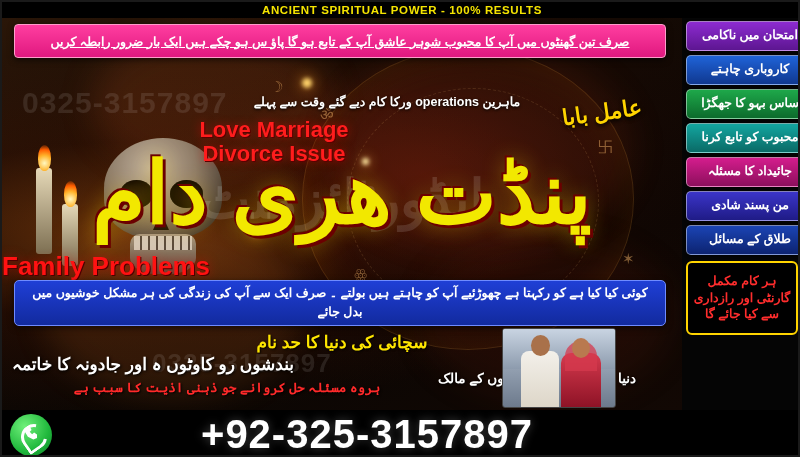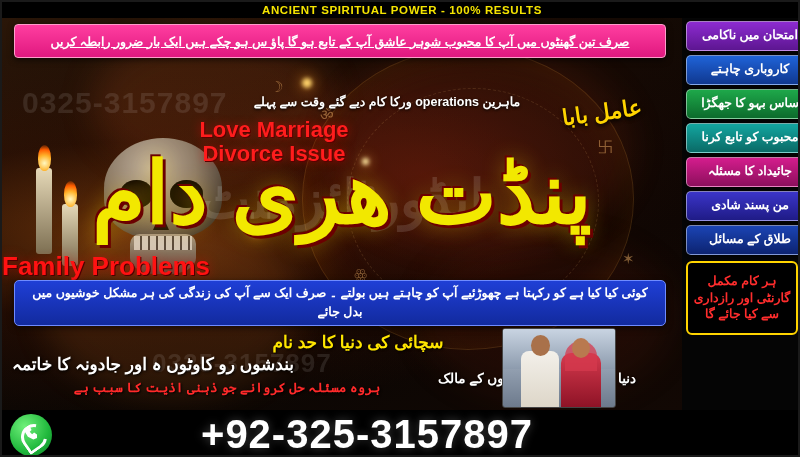--- a/index.html
+++ b/index.html
@@ -142,21 +142,21 @@
   .bluebar{
     position:absolute;left:12px;top:262px;width:652px;height:46px;
     background:linear-gradient(#1f3fd6,#122a9e);
     border:1px solid #6f8bff;border-radius:5px;
     color:#fff;font-size:12.5px;font-weight:bold;direction:rtl;
     display:flex;align-items:center;justify-content:center;text-align:center;
     padding:17px 10px;box-sizing:border-box;line-height:1.5;
     box-shadow:0 2px 6px rgba(0,0,0,.6);
   }
   .yellowline{
-    position:absolute;left:166px;top:314px;width:380px;text-align:center;
+    position:absolute;left:150px;top:314px;width:380px;text-align:center;
     color:#ffe600;font-size:17px;font-weight:bold;direction:rtl;
     text-shadow:1px 1px 2px #000;
   }
   .whiteline1{
     position:absolute;left:10px;top:336px;width:430px;text-align:left;
     color:#fff;font-size:17px;font-weight:bold;direction:rtl;
     text-shadow:1px 1px 3px #000;
   }
   .redline{
     position:absolute;left:10px;top:362px;width:430px;text-align:center;

